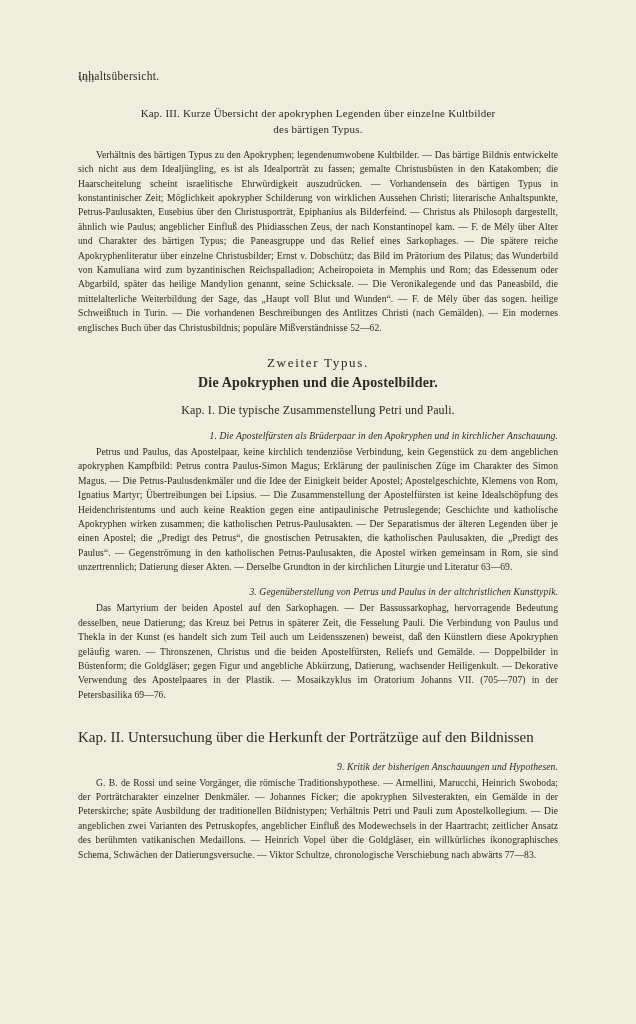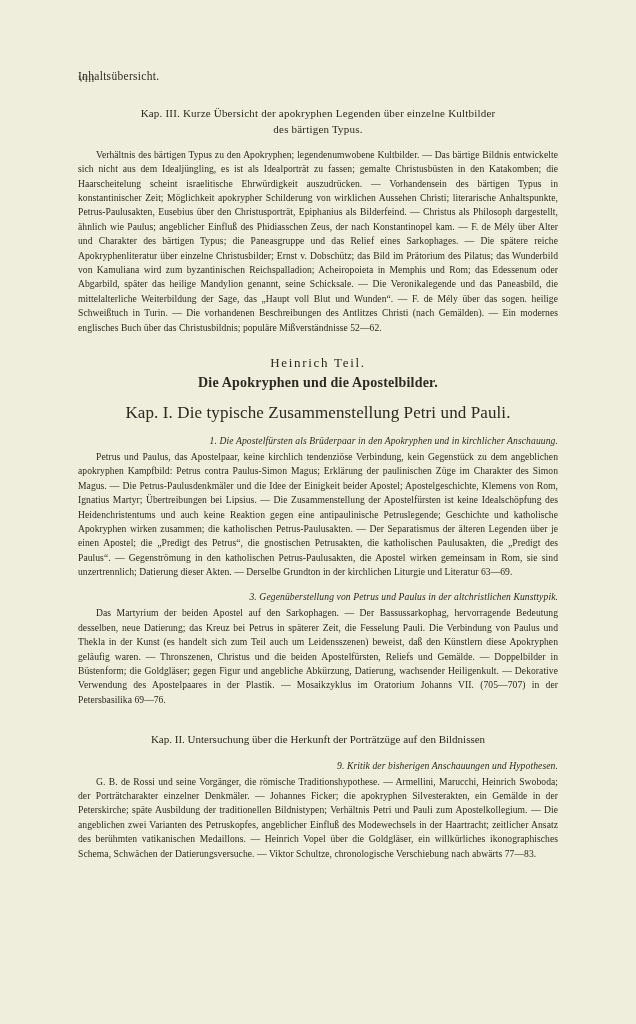--- a/index.html
+++ b/index.html
@@ -72,41 +72,41 @@
     font-weight: normal;
   }
   .part-sub {
     text-align: center;
     font-size: 14px;
     font-weight: bold;
     margin: 2px 0 10px 0;
     letter-spacing: 0.2px;
   }
   h3.kap {
-    font-size: 17px;
+    font-size: 12px;
     font-weight: normal;
     text-align: center;
     margin: 12px 0 8px 0;
     letter-spacing: 0.1px;
   }
   h4.sect {
     font-size: 9.6px;
     font-style: italic;
     text-align: right;
     font-weight: normal;
     margin: 12px 0 4px 0;
     letter-spacing: 0.1px;
   }
   .spaced-word {
     letter-spacing: 1.7px;
   }
   h2.chapter2 {
-    font-size: 11px;
+    font-size: 15px;
     font-weight: normal;
-    text-align: center;
+    text-align: left;
     margin: 24px 0 0 0;
     line-height: 1.5;
   }
   h2.chapter2 .l2 { display: block; }
 </style>
 </head>
 <body>
 
 <div class="page">
 
@@ -115,21 +115,21 @@
     <div class="head-title">Inhaltsübersicht.</div>
   </div>
 
   <h2 class="chapter">
     <span>Kap. III.  Kurze Übersicht der apokryphen Legenden über einzelne Kultbilder</span>
     <span class="l2">des bärtigen Typus.</span>
   </h2>
 
   <p class="body">Verhältnis des bärtigen Typus zu den Apokryphen; legendenumwobene Kultbilder. — Das bärtige Bildnis entwickelte sich nicht aus dem Idealjüngling, es ist als Idealporträt zu fassen; gemalte Christusbüsten in den Katakomben; die Haarscheitelung scheint israelitische Ehrwürdigkeit auszudrücken. — Vorhandensein des bärtigen Typus in konstantinischer Zeit; Möglichkeit apokrypher Schilderung von wirklichen Aussehen Christi; literarische Anhaltspunkte, Petrus-Paulusakten, Eusebius über den Christusporträt, Epiphanius als Bilderfeind. — Christus als Philosoph dargestellt, ähnlich wie Paulus; angeblicher Einfluß des Phidiasschen Zeus, der nach Konstantinopel kam. — F. de Mély über Alter und Charakter des bärtigen Typus; die Paneasgruppe und das Relief eines Sarkophages. — Die spätere reiche Apokryphenliteratur über einzelne Christusbilder; Ernst v. Dobschütz; das Bild im Prätorium des Pilatus; das Wunderbild von Kamuliana wird zum byzantinischen Reichspalladion; Acheiropoieta in Memphis und Rom; das Edessenum oder Abgarbild, später das heilige Mandylion genannt, seine Schicksale. — Die Veronikalegende und das Paneasbild, die mittelalterliche Weiterbildung der Sage, das „Haupt voll Blut und Wunden“. — F. de Mély über das sogen. heilige Schweißtuch in Turin. — Die vorhandenen Beschreibungen des Antlitzes Christi (nach Gemälden). — Ein modernes englisches Buch über das Christusbildnis; populäre Mißverständnisse 52—62.</p>
 
-  <div class="part-title spaced-word">Heinrich Teil.</div>
+  <div class="part-title spaced-word">Zweiter Typus.</div>
   <div class="part-sub">Die Apokryphen und die Apostelbilder.</div>
 
   <h3 class="kap">Kap. I.  Die typische Zusammenstellung Petri und Pauli.</h3>
 
   <h4 class="sect">1. Die Apostelfürsten als Brüderpaar in den Apokryphen und in kirchlicher Anschauung.</h4>
   <p class="body cont">Petrus und Paulus, das Apostelpaar, keine kirchlich tendenziöse Verbindung, kein Gegenstück zu dem angeblichen apokryphen Kampfbild: Petrus contra Paulus-Simon Magus; Erklärung der paulinischen Züge im Charakter des Simon Magus. — Die Petrus-Paulusdenkmäler und die Idee der Einigkeit beider Apostel; Apostelgeschichte, Klemens von Rom, Ignatius Martyr; Übertreibungen bei Lipsius. — Die Zusammenstellung der Apostelfürsten ist keine Idealschöpfung des Heidenchristentums und auch keine Reaktion gegen eine antipaulinische Petruslegende; Geschichte und katholische Apokryphen wirken zusammen; die katholischen Petrus-Paulusakten. — Der Separatismus der älteren Legenden über je einen Apostel; die „Predigt des Petrus“, die gnostischen Petrusakten, die katholischen Paulusakten, die „Predigt des Paulus“. — Gegenströmung in den katholischen Petrus-Paulusakten, die Apostel wirken gemeinsam in Rom, sie sind unzertrennlich; Datierung dieser Akten. — Derselbe Grundton in der kirchlichen Liturgie und Literatur 63—69.</p>
 
   <h4 class="sect">3. Gegenüberstellung von Petrus und Paulus in der altchristlichen Kunsttypik.</h4>
   <p class="body cont">Das Martyrium der beiden Apostel auf den Sarkophagen. — Der Bassussarkophag, hervorragende Bedeutung desselben, neue Datierung; das Kreuz bei Petrus in späterer Zeit, die Fesselung Pauli. Die Verbindung von Paulus und Thekla in der Kunst (es handelt sich zum Teil auch um Leidensszenen) beweist, daß den Künstlern diese Apokryphen geläufig waren. — Thronszenen, Christus und die beiden Apostelfürsten, Reliefs und Gemälde. — Doppelbilder in Büstenform; die Goldgläser; gegen Figur und angebliche Abkürzung, Datierung, wachsender Heiligenkult. — Dekorative Verwendung des Apostelpaares in der Plastik. — Mosaikzyklus im Oratorium Johanns VII. (705—707) in der Petersbasilika 69—76.</p>
 

